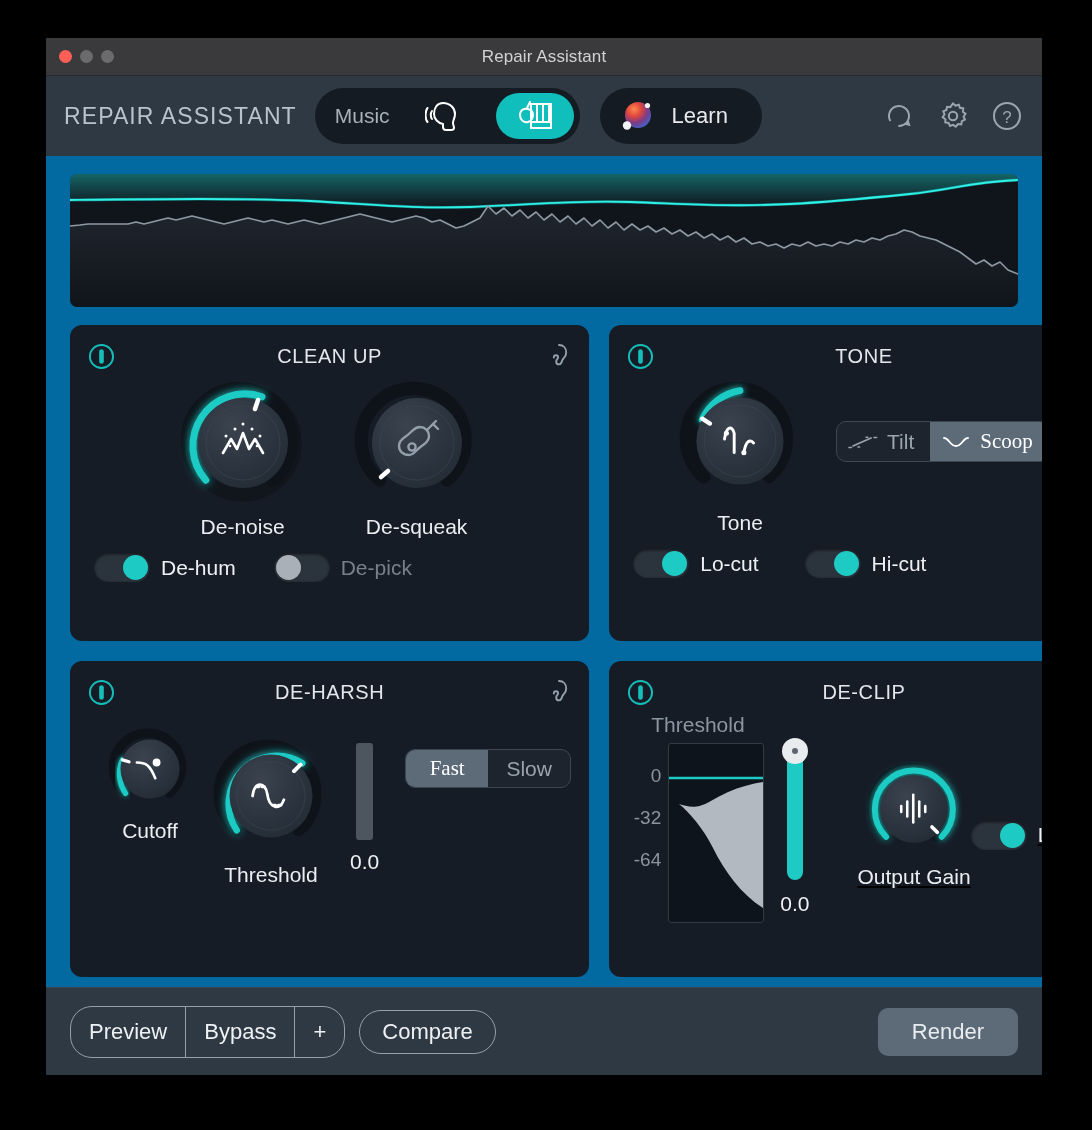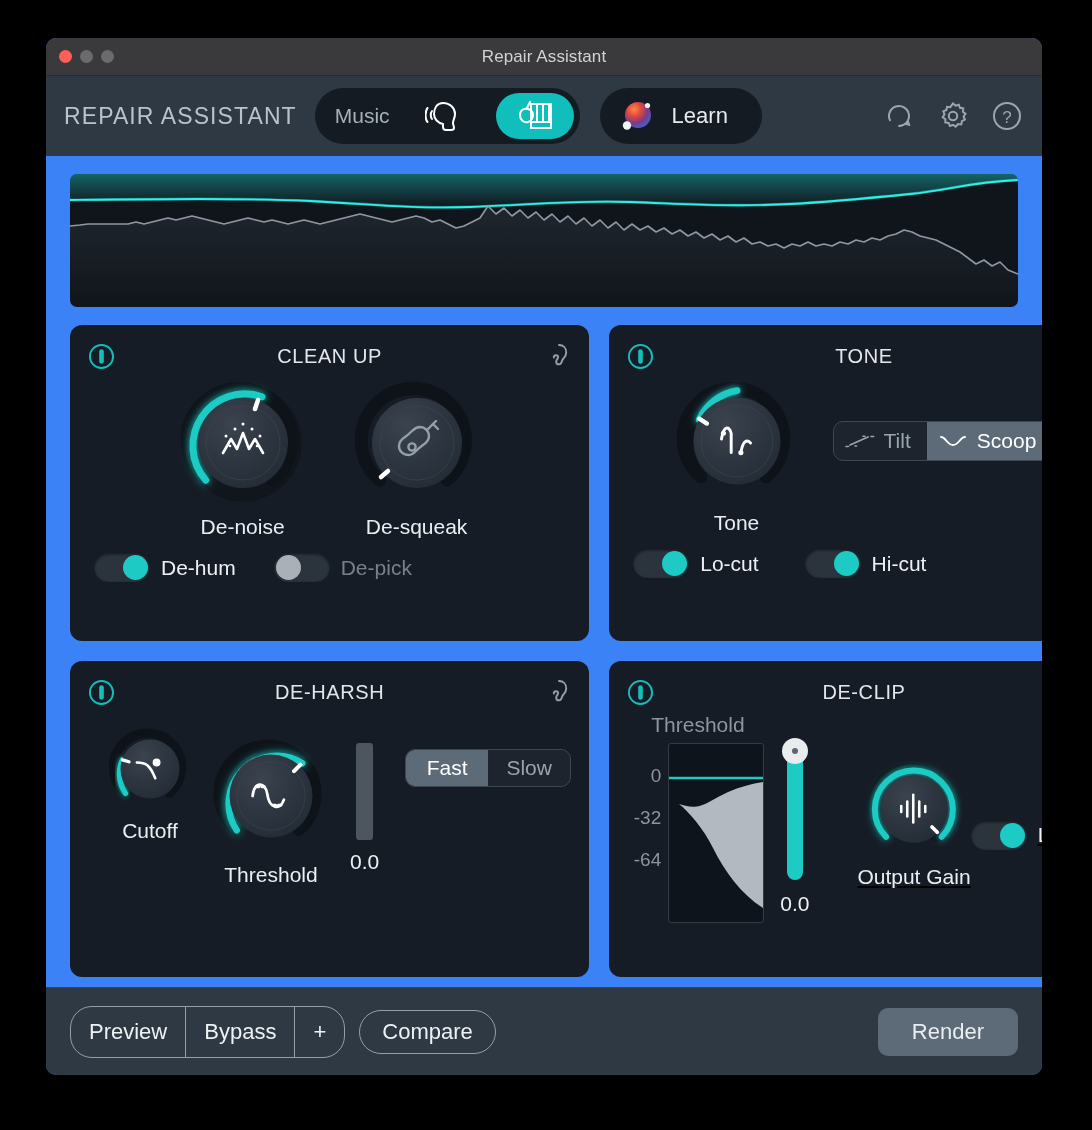--- a/index.html
+++ b/index.html
@@ -11,23 +11,23 @@
     font-family: "Liberation Sans", sans-serif;
     overflow: hidden;
     position: relative;
   }
 
   
   .window {
     position: absolute;
     left: 46px; top: 38px;
     width: 996px; height: 1037px;
-    border-radius: 10px;
+    border-radius: 2px;
     overflow: hidden;
-    background: #3b82f6;
+    background: #0369a1;
     box-shadow: 0 8px 34px rgba(0,0,0,.8);
   }
 
   .titlebar {
     height: 38px;
     background: #3a3a3c;
     display: flex;
     align-items: center;
     position: relative;
     border-bottom: 1px solid #2a2a2c;
@@ -148,21 +148,21 @@
   .selector {
     border-radius: 10px; overflow: hidden;
     background: #1d242d;
     border: 1px solid #3b4753;
     display: inline-flex; flex-direction: row;
   }
   .opt {
     display: flex; align-items: center; gap: 9px;
     padding: 7px 16px 7px 11px;
   }
-  .opt.selected { background: #5d6b79; }
+  .opt.selected { background: #5d6b79; font-family: Liberation Serif, serif; }
   .opt-label { font-size: 21px; color: #9aa4ae; white-space: nowrap; }
   .opt.selected .opt-label { color: #ffffff; }
 
   .selector.compact .opt { justify-content: center; padding: 6px 14px; width: 82px; }
   .selector.compact .opt-label { font-size: 21px; }
 
   
   .meter-bar {
     width: 17px; height: 97px; border-radius: 3px; background: #4d565f;
   }

